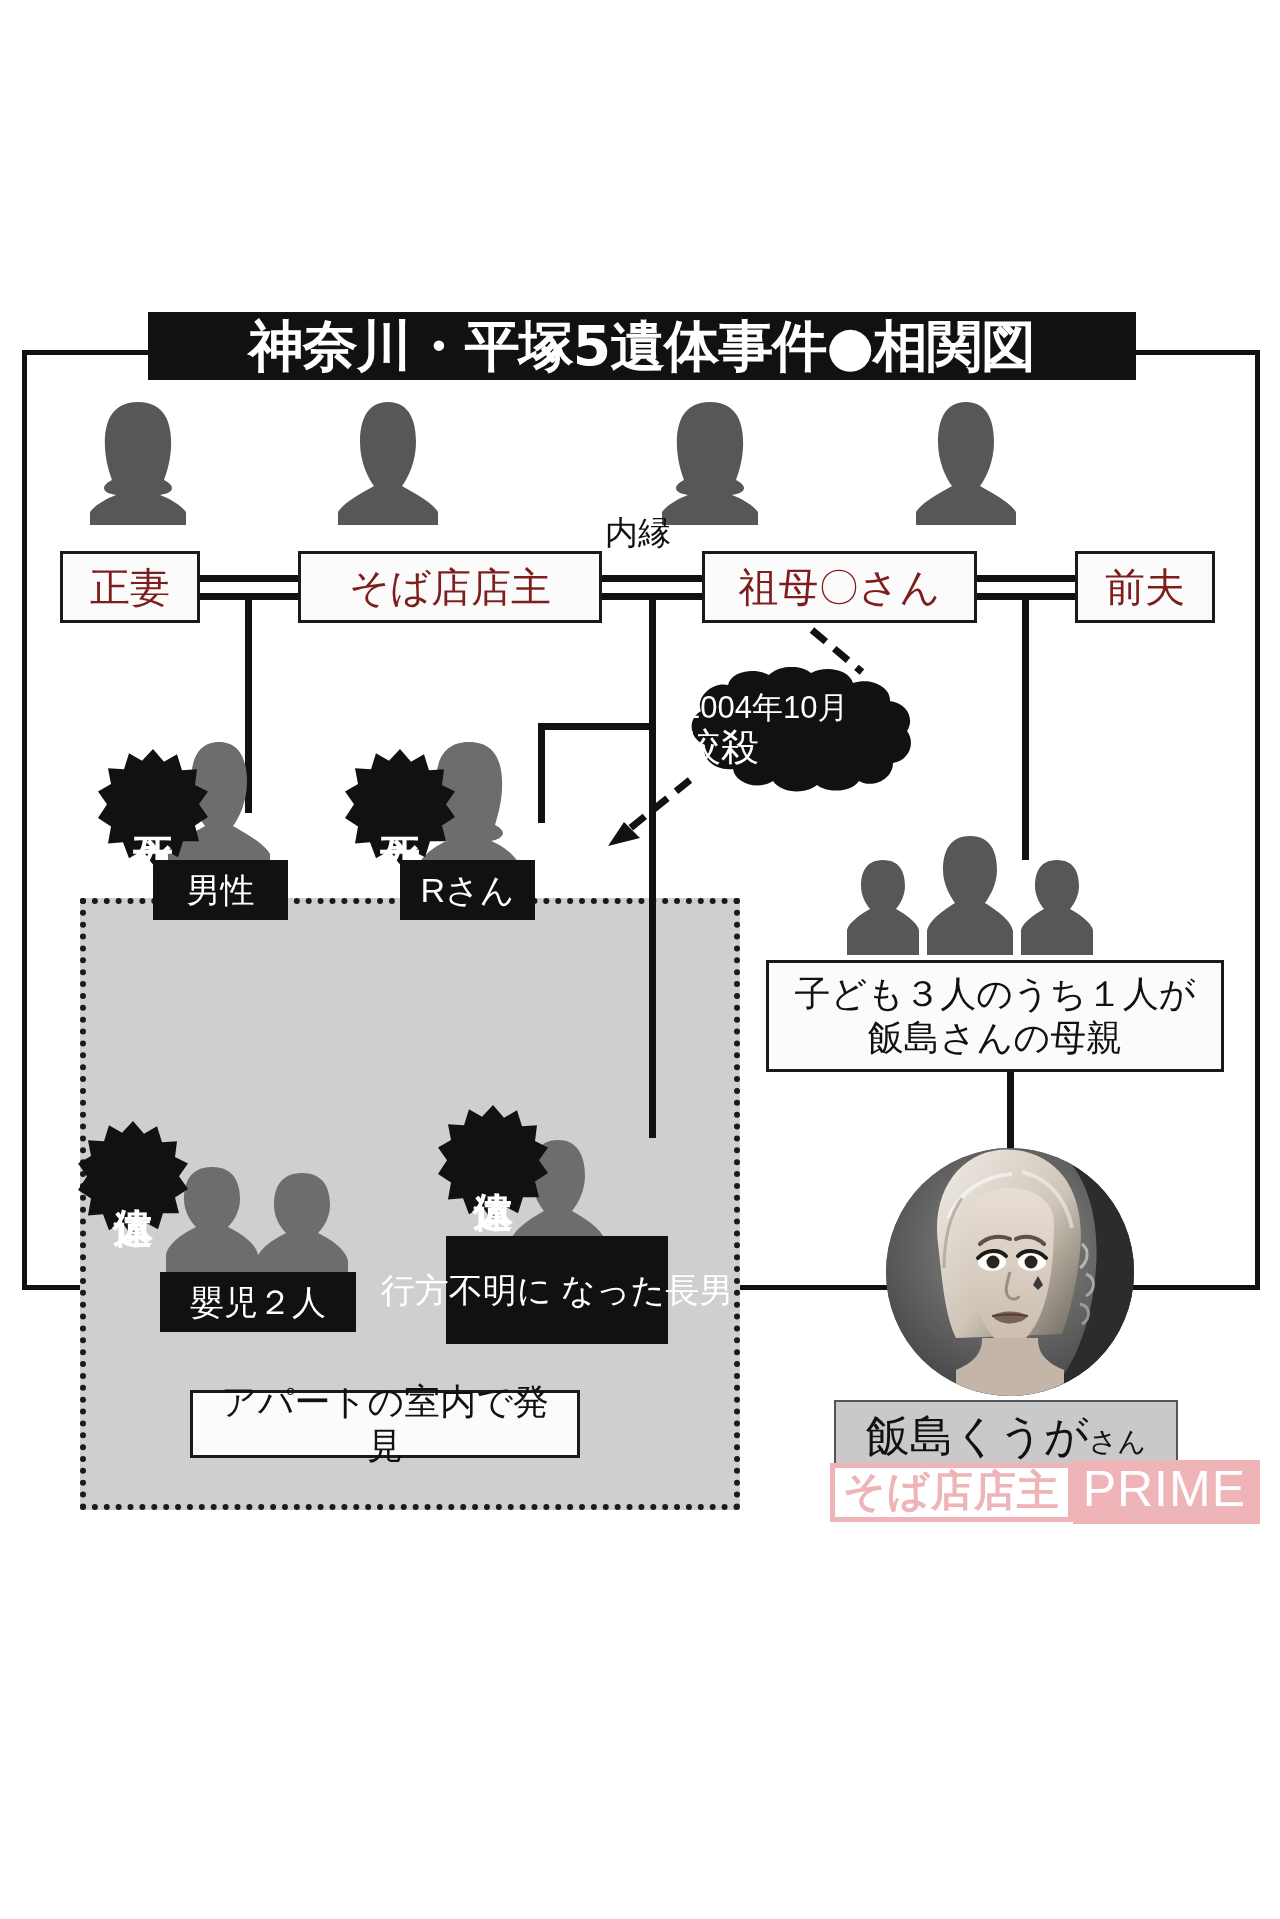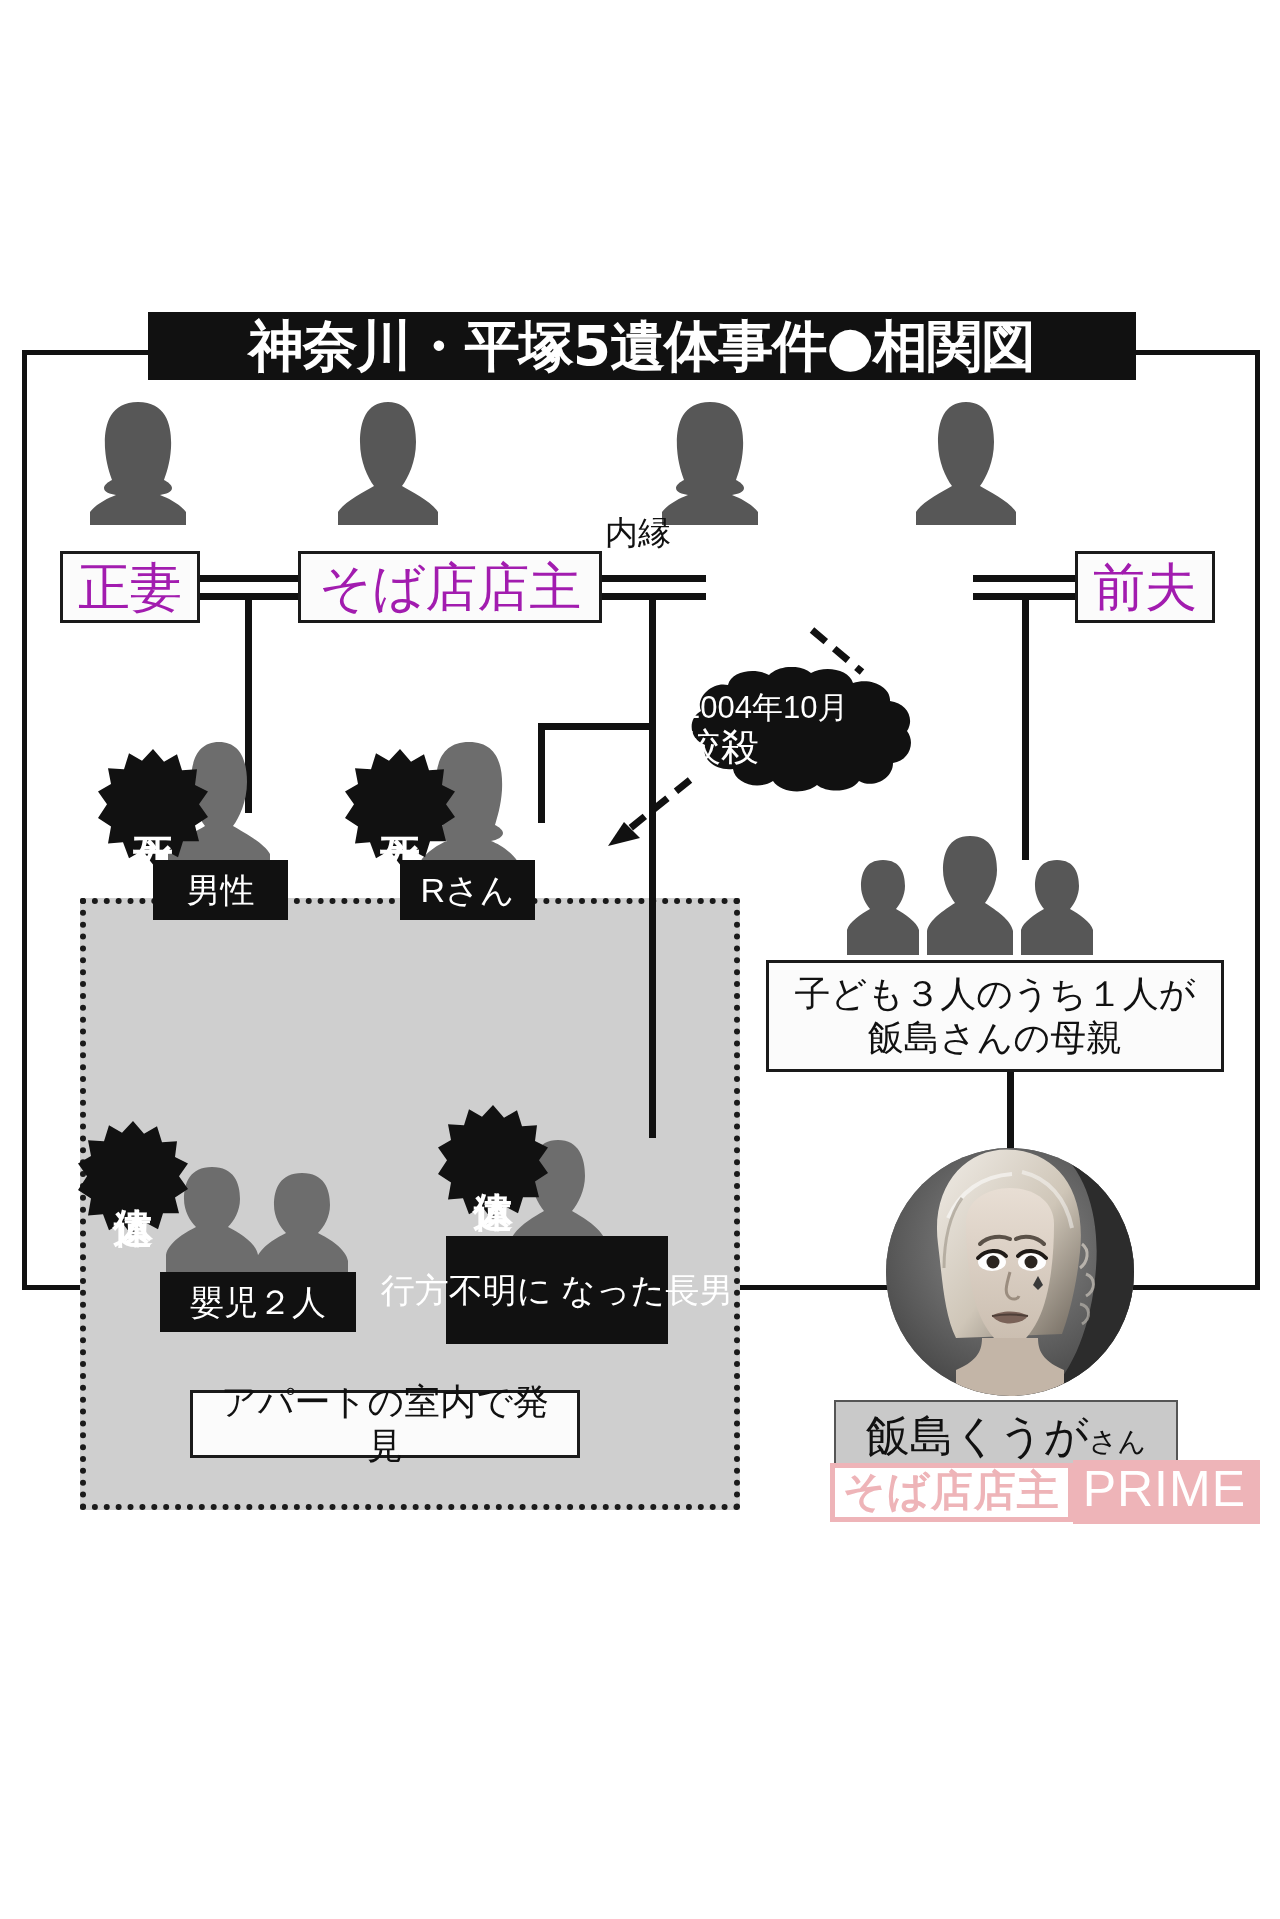--- a/index.html
+++ b/index.html
@@ -48,21 +48,21 @@
 
   
   .namebox {
     position: absolute;
     background: #fbfbfb;
     border: 3px solid #1a1a1a;
     display: flex; align-items: center; justify-content: center;
     z-index: 20;
     white-space: nowrap;
   }
-  .namebox span { color:#a21caf; font-size: 52px; font-weight: 500; line-height: 1; }
+  .namebox span { color:#7f1d1d; font-size: 40px; font-weight: 500; line-height: 1; }
 
   
   .blackbox {
     position: absolute;
     background: #111;
     display: flex; align-items: center; justify-content: center;
     z-index: 22;
     white-space: nowrap;
     padding: 4px 10px;
   }
@@ -203,20 +203,23 @@
   <div class="ln" style="left:973px; top:593px; width:106px; height:7px;"></div>
 
   <div class="namebox" style="left:60px; top:551px; width:140px; height:72px;">
     <span>正妻</span>
   </div>
 
   <div class="namebox" style="left:298px; top:551px; width:304px; height:72px;">
     <span>そば店店主</span>
   </div>
 
+  <div class="namebox" style="left:702px; top:551px; width:275px; height:72px;">
+    <span>祖母〇さん</span>
+  </div>
 
   <div class="namebox" style="left:1075px; top:551px; width:140px; height:72px;">
     <span>前夫</span>
   </div>
 
   <div class="ln" style="left:245px; top:598px; width:7px; height:215px;"></div>
 
   <div class="ln" style="left:649px; top:598px; width:7px; height:540px;"></div>
 
   <div class="ln" style="left:538px; top:723px; width:118px; height:7px;"></div>

